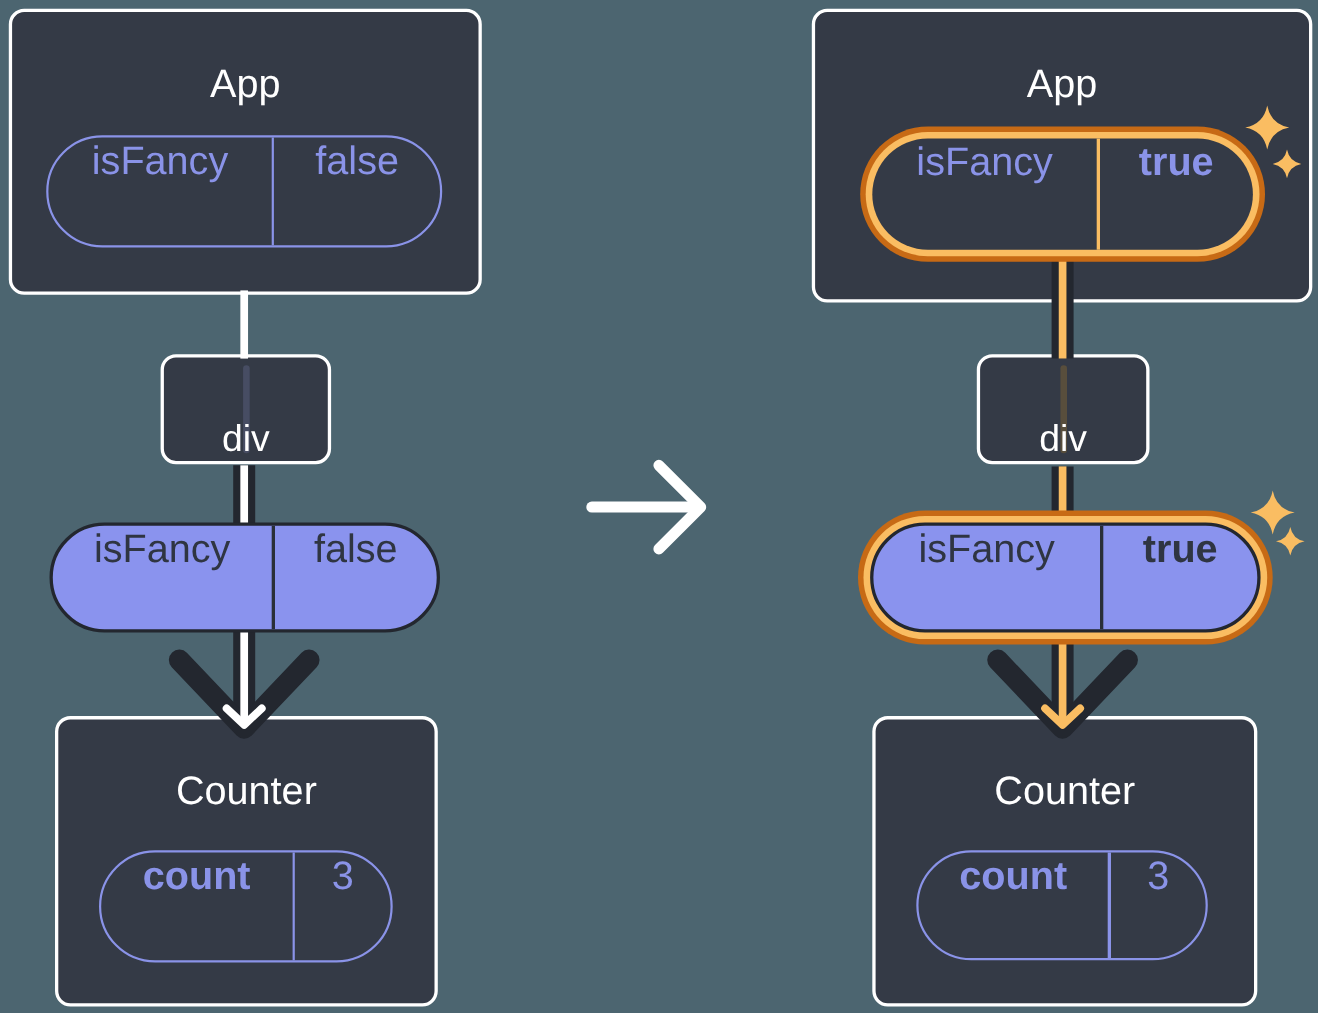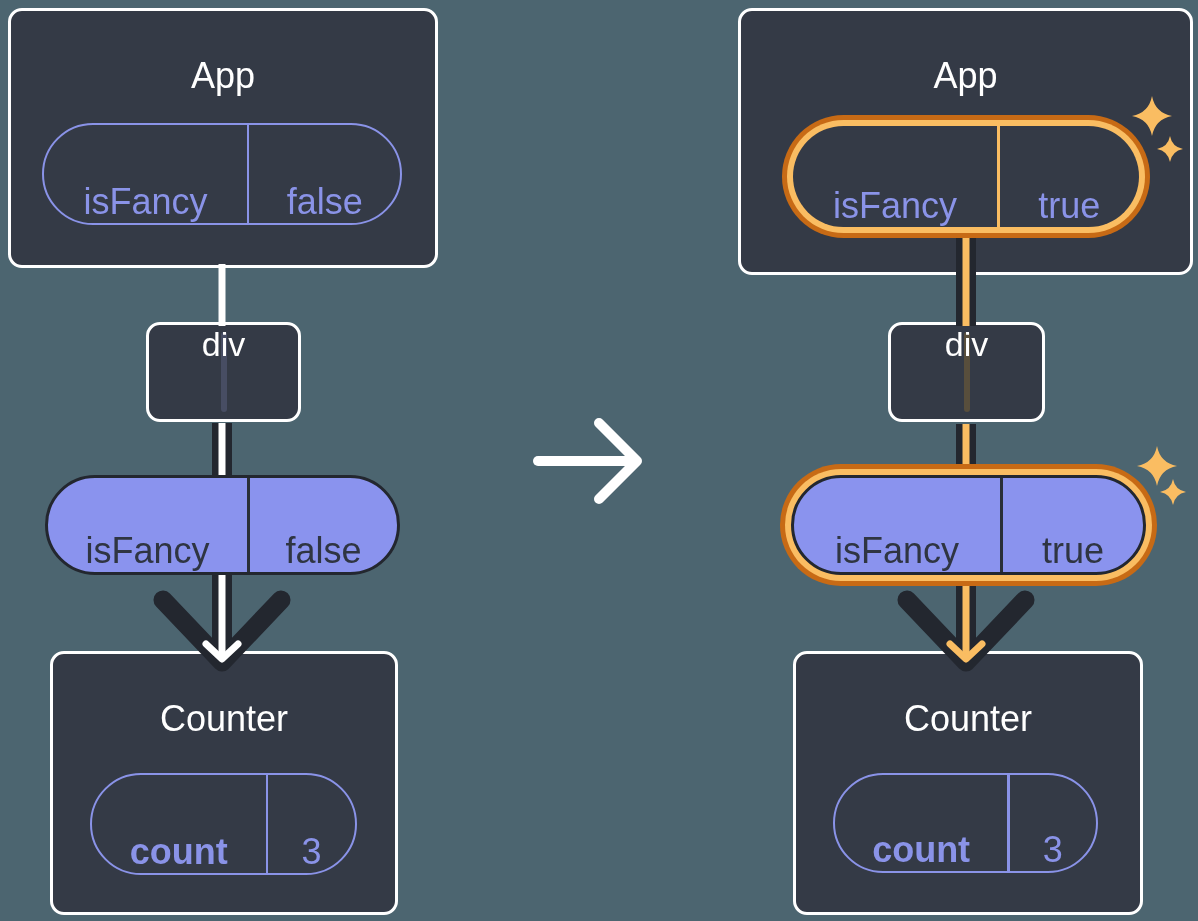--- a/index.html
+++ b/index.html
@@ -10,41 +10,41 @@
     font-family:"Liberation Sans", sans-serif;
   }
   .card{
     position:absolute;background:#343A46;border:3px solid #FFFFFF;
     border-radius:14px;z-index:1;
   }
   .card-title{
     position:absolute;left:0;right:0;top:44px;text-align:center;
     color:#FFFFFF;font-size:36px;line-height:42px;font-weight:400;
   }
-  .divcard{display:flex;align-items:flex-start;justify-content:center;}
+  .divcard{display:flex;align-items:flex-end;justify-content:center;}
   .div-label{color:#FFFFFF;font-size:34px;position:relative;z-index:2;}
   .pass-line{
     position:absolute;top:7px;bottom:7px;width:6px;border-radius:3px;
     left:50%;margin-left:-3px;z-index:1;
   }
   .pill{
     position:absolute;border-radius:999px;display:flex;z-index:10;
     align-items:stretch;font-size:36px;
   }
   .pill-outline{border:2.5px solid #8A93E8;color:#8A93E8;}
   .pill-fill{background:#8A93EE;border:3px solid #23272F;color:#2F3542;}
-  .seg{display:flex;align-items:flex-end;justify-content:center;}
+  .seg{display:flex;align-items:flex-start;justify-content:center;}
   .seg-l{flex:0 0 57%;}
   .seg-l-66{flex:0 0 66%;font-weight:bold;}
   .seg-l-59{flex:0 0 59%;}
   .seg-r{flex:1 1 auto;}
   .divider{width:2.5px;background:#8A93E8;align-self:stretch;}
   .divider-dark{width:3px;background:#2A2F38;align-self:stretch;}
   .divider-orange{width:2.5px;background:#FABD62;align-self:stretch;}
-  .bold{font-weight:400;}
+  .bold{font-weight:700;}
   .hl-outer{
     position:absolute;background:#C76A15;border-radius:999px;
     padding:5px;z-index:10;
   }
   .hl-mid{background:#FABD62;border-radius:999px;padding:6px;height:100%;}
   .hl-inner{
     border-radius:999px;height:100%;display:flex;align-items:stretch;
     font-size:36px;
   }
   .hl-inner-dark{background:#343A46;color:#8A93E8;}

